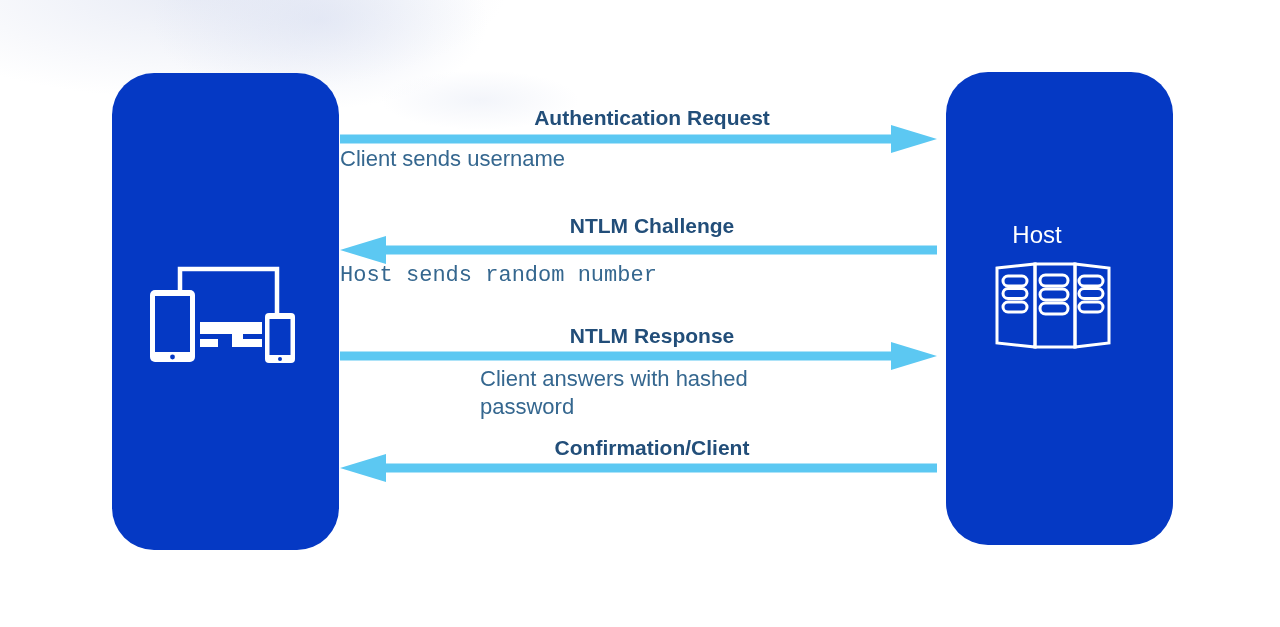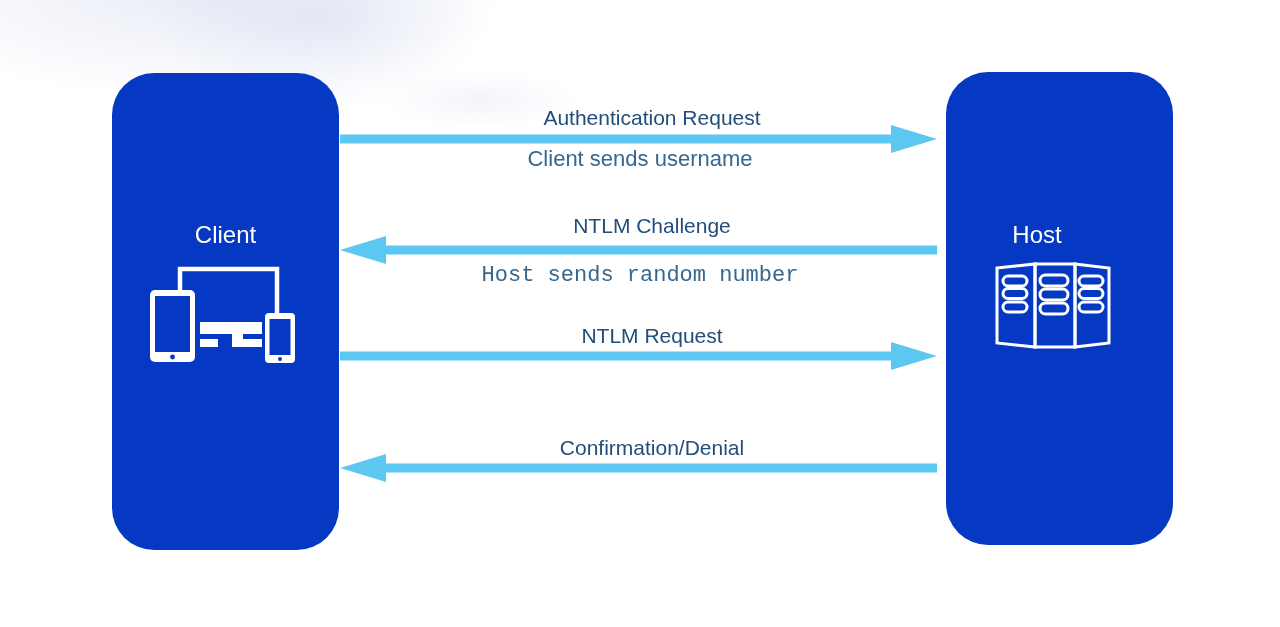--- a/index.html
+++ b/index.html
@@ -48,28 +48,27 @@
   .node-icon { position: absolute; }
   .icon-client { left: 148px; top: 260px; }
   .icon-host   { left: 995px; top: 262px; }
 
   .flow-title {
     position: absolute;
     left: 340px; width: 600px;
     text-align: center;
     color: #224E79;
     font-size: 21px;
-    font-weight: normal;
+    font-weight: bold;
     line-height: 28px;
     padding-left: 24px;
   }
   .flow-sub {
     position: absolute;
     left: 340px; width: 600px;
-    text-align: center;
     color: #35678F;
     font-size: 22px;
     line-height: 28px;
   }
   .arrow { position: absolute; left: 340px; width: 597px; height: 30px; }
 
   .t1 { top: 104px; }
   .a1 { top: 124px; }
   .s1 { top: 145px; }
 
@@ -88,21 +87,20 @@
 </head>
 <body>
 
 <div class="canvas">
 
   <div class="cloud cloud-1"></div>
   <div class="cloud cloud-2"></div>
   <div class="cloud cloud-3"></div>
 
   <div class="node node-client"></div>
-  <div class="node-label label-client">Client</div>
   <svg class="node-icon icon-client" width="150" height="105" viewBox="0 0 150 105">
 
     <polyline points="32,30 32,9 129,9 129,53" fill="none" stroke="#ffffff" stroke-width="4.5"></polyline>
 
     <rect x="52" y="62" width="62" height="12" fill="#ffffff"></rect>
     <rect x="84" y="73" width="11" height="7" fill="#ffffff"></rect>
     <rect x="52" y="79" width="18" height="8" fill="#ffffff"></rect>
     <rect x="84" y="79" width="30" height="8" fill="#ffffff"></rect>
 
     <rect x="2" y="30" width="45" height="72" rx="5" fill="#ffffff"></rect>
@@ -140,25 +138,26 @@
   </svg>
   <div class="flow-sub s1">Client sends username</div>
 
   <div class="flow-title t2">NTLM Challenge</div>
   <svg class="arrow a2" viewBox="0 0 597 30">
     <polygon points="46,1 0,15 46,29" fill="#5CC8F2"></polygon>
     <rect x="41" y="10.5" width="556" height="9" fill="#5CC8F2"></rect>
   </svg>
   <div class="flow-sub s2">Host sends random number</div>
 
-  <div class="flow-title t3">NTLM Request</div>
+  <div class="flow-title t3">NTLM Response</div>
   <svg class="arrow a3" viewBox="0 0 597 30">
     <rect x="0" y="10.5" width="556" height="9" fill="#5CC8F2"></rect>
     <polygon points="551,1 597,15 551,29" fill="#5CC8F2"></polygon>
   </svg>
+  <div class="flow-sub s3">Client answers with hashed password</div>
 
-  <div class="flow-title t4">Confirmation/Denial</div>
+  <div class="flow-title t4">Confirmation/Client</div>
   <svg class="arrow a4" viewBox="0 0 597 30">
     <polygon points="46,1 0,15 46,29" fill="#5CC8F2"></polygon>
     <rect x="41" y="10.5" width="556" height="9" fill="#5CC8F2"></rect>
   </svg>
 
 </div>
 
 </body></html>

